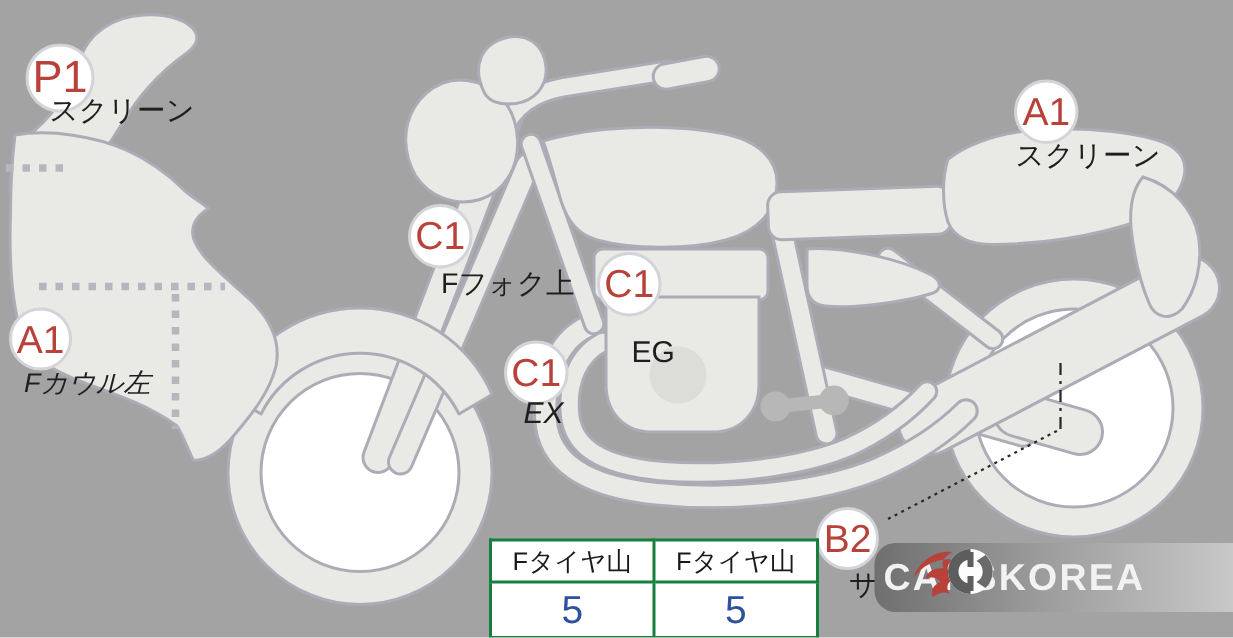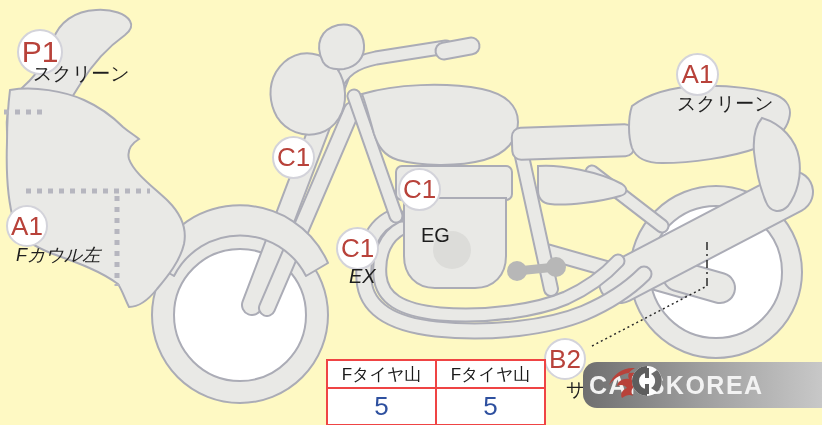--- a/index.html
+++ b/index.html
@@ -1,16 +1,16 @@
 <!DOCTYPE html>
 <html><head>
 <meta charset="utf-8">
 <style>
   html,body{margin:0;padding:0;background:#fff;}
-  .stage{position:relative;width:822px;height:425px;overflow:hidden;background:#fef9c3;
+  .stage{position:relative;width:822px;height:425px;overflow:hidden;background:#a3a3a3;
          font-family:"Liberation Sans","DejaVu Sans",sans-serif;}
   .stage svg{position:absolute;left:0;top:0;z-index:0;}
 
   
   .mcircle{position:absolute;z-index:2;background:#fff;border:2px solid #d3d3da;border-radius:50%;
            display:flex;align-items:center;justify-content:center;color:#b8423a;
            font-weight:500;box-sizing:border-box;}
   .mlabel{position:absolute;z-index:2;color:#1e1e1e;white-space:nowrap;}
 
   .c-p1 {left:17px;  top:29px;  width:46px;height:46px;font-size:30px;}
@@ -24,21 +24,21 @@
   .l-p1 {left:33px;  top:61px;  font-size:19px;}
   .l-a1l{left:16px;  top:243px; font-size:18px;font-style:italic;}
   .l-c1f{left:294px; top:176px; font-size:19px;}
   .l-c1g{left:421px; top:224px; font-size:20px;}
   .l-c1x{left:349px; top:265px; font-size:20px;font-style:italic;}
   .l-a1s{left:677px; top:91px;  font-size:19px;}
   .l-b2 {left:566px; top:377px; font-size:19px;}
 
   
   .tire-table{position:absolute;left:326px;top:359px;z-index:3;border-collapse:collapse;}
-  .tire-table td{border:2px solid #ef4444;text-align:center;background:#fff;}
+  .tire-table td{border:2px solid #15803d;text-align:center;background:#fff;}
   .tire-table .th{width:103px;height:26px;font-size:17px;color:#1a1a1a;padding:0 2px;}
   .tire-table .tv{height:33px;font-size:26px;color:#2e509f;}
 
   
   .watermark{position:absolute;left:583px;top:362px;width:260px;height:46px;z-index:4;
              border-radius:14px;display:flex;align-items:center;
              background:linear-gradient(90deg,#6f6f6f 0%,#9e9e9e 45%,#cfcfcf 100%);}
   .wm-logo{width:64px;height:38px;margin-left:22px;flex:0 0 auto;}
   .wm-text{color:#f2f2f2;font-size:25px;font-weight:bold;letter-spacing:1.5px;margin-left:6px;}
 </style>
@@ -140,20 +140,21 @@
     </g>
   </svg>
 
   <div class="mcircle c-p1">P1</div>
   <div class="mlabel  l-p1">スクリーン</div>
 
   <div class="mcircle c-a1l">A1</div>
   <div class="mlabel  l-a1l">Fカウル左</div>
 
   <div class="mcircle c-c1f">C1</div>
+  <div class="mlabel  l-c1f">Fフォク上</div>
 
   <div class="mcircle c-c1g">C1</div>
   <div class="mlabel  l-c1g">EG</div>
 
   <div class="mcircle c-c1x">C1</div>
   <div class="mlabel  l-c1x">EX</div>
 
   <div class="mcircle c-a1s">A1</div>
   <div class="mlabel  l-a1s">スクリーン</div>
 

